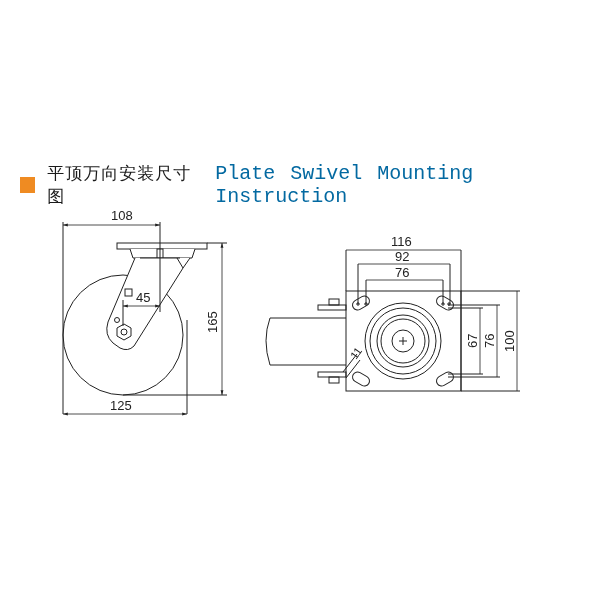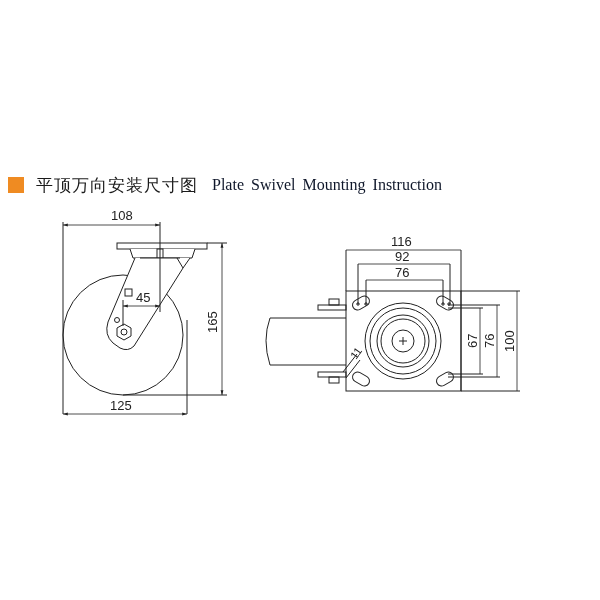--- a/index.html
+++ b/index.html
@@ -1,29 +1,29 @@
 <!DOCTYPE html>
 <html><head>
   <meta charset="utf-8">
   <style>
     html, body { margin: 0; padding: 0; background: #ffffff; }
     body { width: 600px; height: 600px; position: relative; overflow: hidden; }
     .heading {
-      position: absolute; left: 8px; top: 173px; height: 24px;
+      position: absolute; left: 20px; top: 173px; height: 24px;
       display: flex; align-items: center;
     }
     .heading .marker {
       width: 16px; height: 16px; background: #ef8b22; margin-right: 12px;
     }
     .heading .cn {
       font-family: "DejaVu Sans", sans-serif; font-size: 17px; color: #1a1a1a;
       letter-spacing: 1px; margin-right: 14px;
     }
     .heading .en {
-      font-family: Liberation Serif, serif; font-size: 16px; color: #0f172a;
+      font-family: Liberation Mono, monospace; font-size: 20px; color: #0369a1;
       word-spacing: 3px;
     }
     svg.drawing { position: absolute; left: 0; top: 0; }
     svg text { font-family: "Liberation Sans", sans-serif; font-size: 13px; fill: #222; }
   </style>
 </head>
 <body>
 
 <div class="heading">
   <div class="marker"></div>

